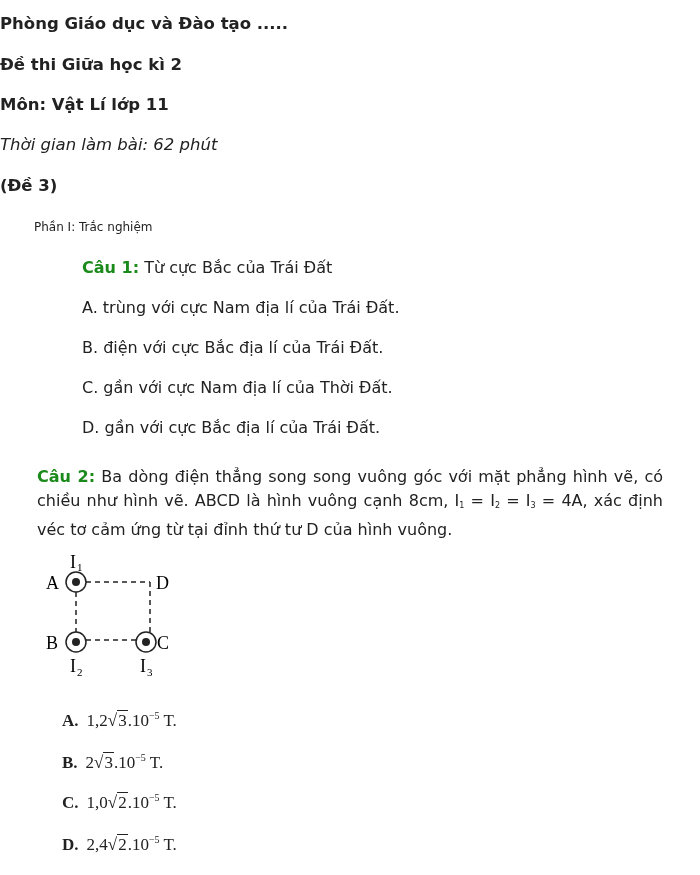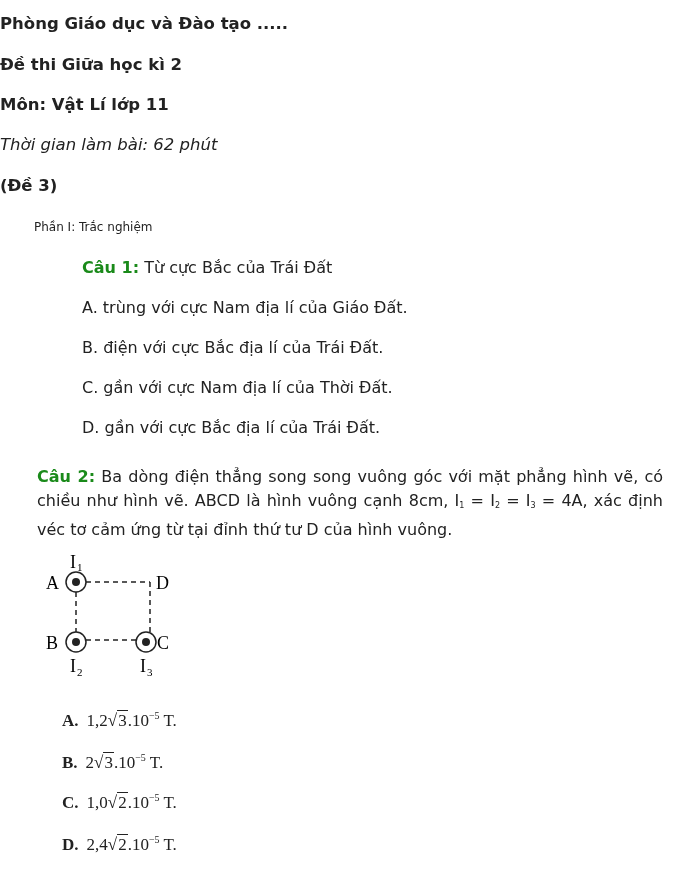--- a/index.html
+++ b/index.html
@@ -28,21 +28,21 @@
 <div class="center hdr" style="top:95px">Môn: Vật Lí lớp 11</div>
 <div class="center ital" style="top:135px">Thời gian làm bài: 62 phút</div>
 <div class="center hdr" style="top:176px">(Đề 3)</div>
 
 <div class="section">Phần I: Trắc nghiệm</div>
 
 <div class="line" style="top:258px">
   <span class="q-label">Câu 1:</span>
   <span>Từ cực Bắc của Trái Đất</span>
 </div>
-<div class="line" style="top:298px">A. trùng với cực Nam địa lí của Giáo Đất.</div>
+<div class="line" style="top:298px">A. trùng với cực Nam địa lí của Trái Đất.</div>
 <div class="line" style="top:338px">B. điện với cực Bắc địa lí của Trái Đất.</div>
 <div class="line" style="top:378px">C. gần với cực Nam địa lí của Thời Đất.</div>
 <div class="line" style="top:418px">D. gần với cực Bắc địa lí của Trái Đất.</div>
 
 <div class="para" style="top:458px">
   <span class="q-label">Câu 2:</span>
   <span>Ba dòng điện thẳng song song vuông góc với mặt phẳng hình vẽ, có chiều như hình vẽ. ABCD là hình vuông cạnh 8cm, I</span><span class="sub">1</span><span> = I</span><span class="sub">2</span><span> = I</span><span class="sub">3</span><span> = 4A, xác định véc tơ cảm ứng từ tại đỉnh thứ tư D của hình vuông.</span>
 </div>
 
 <svg style="position:absolute;left:40px;top:552px" width="150" height="135" viewBox="0 0 150 135">

